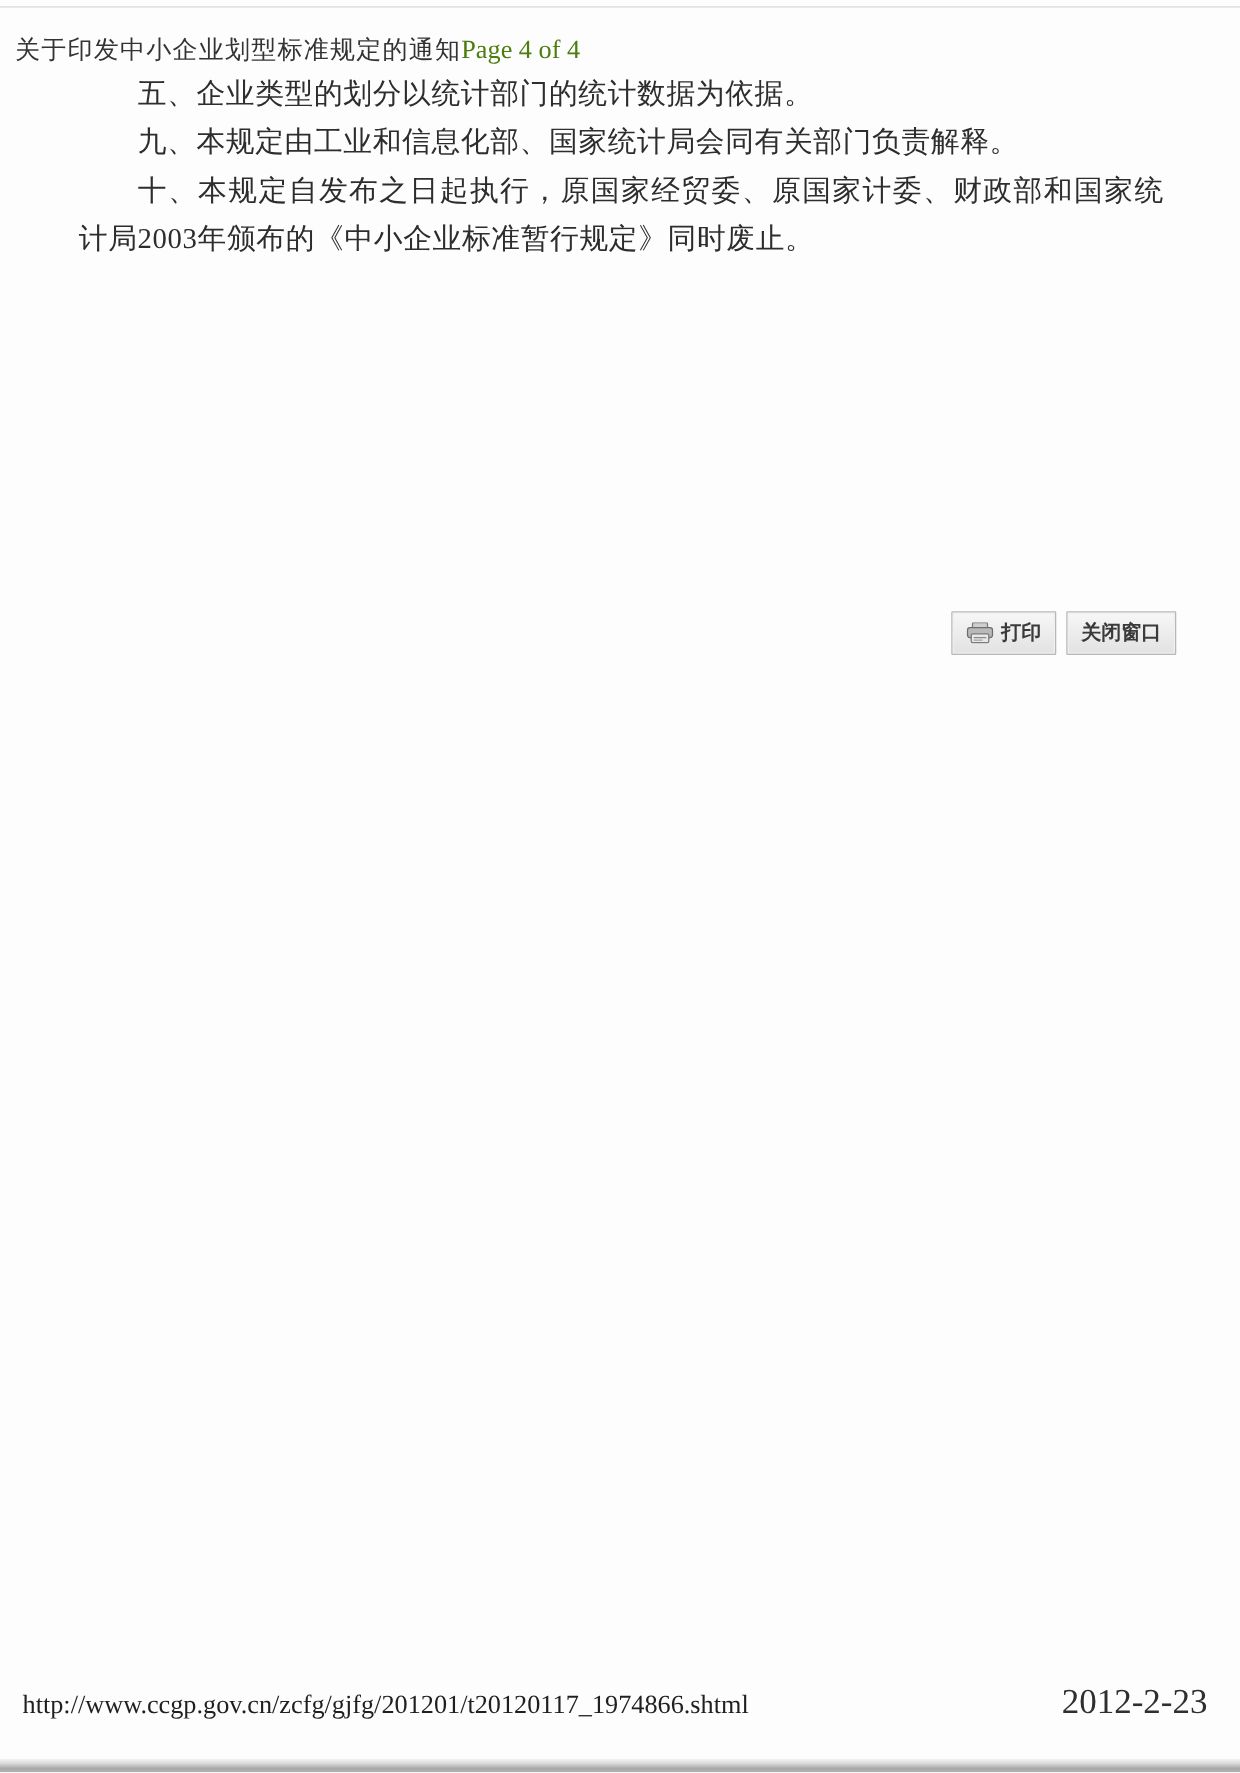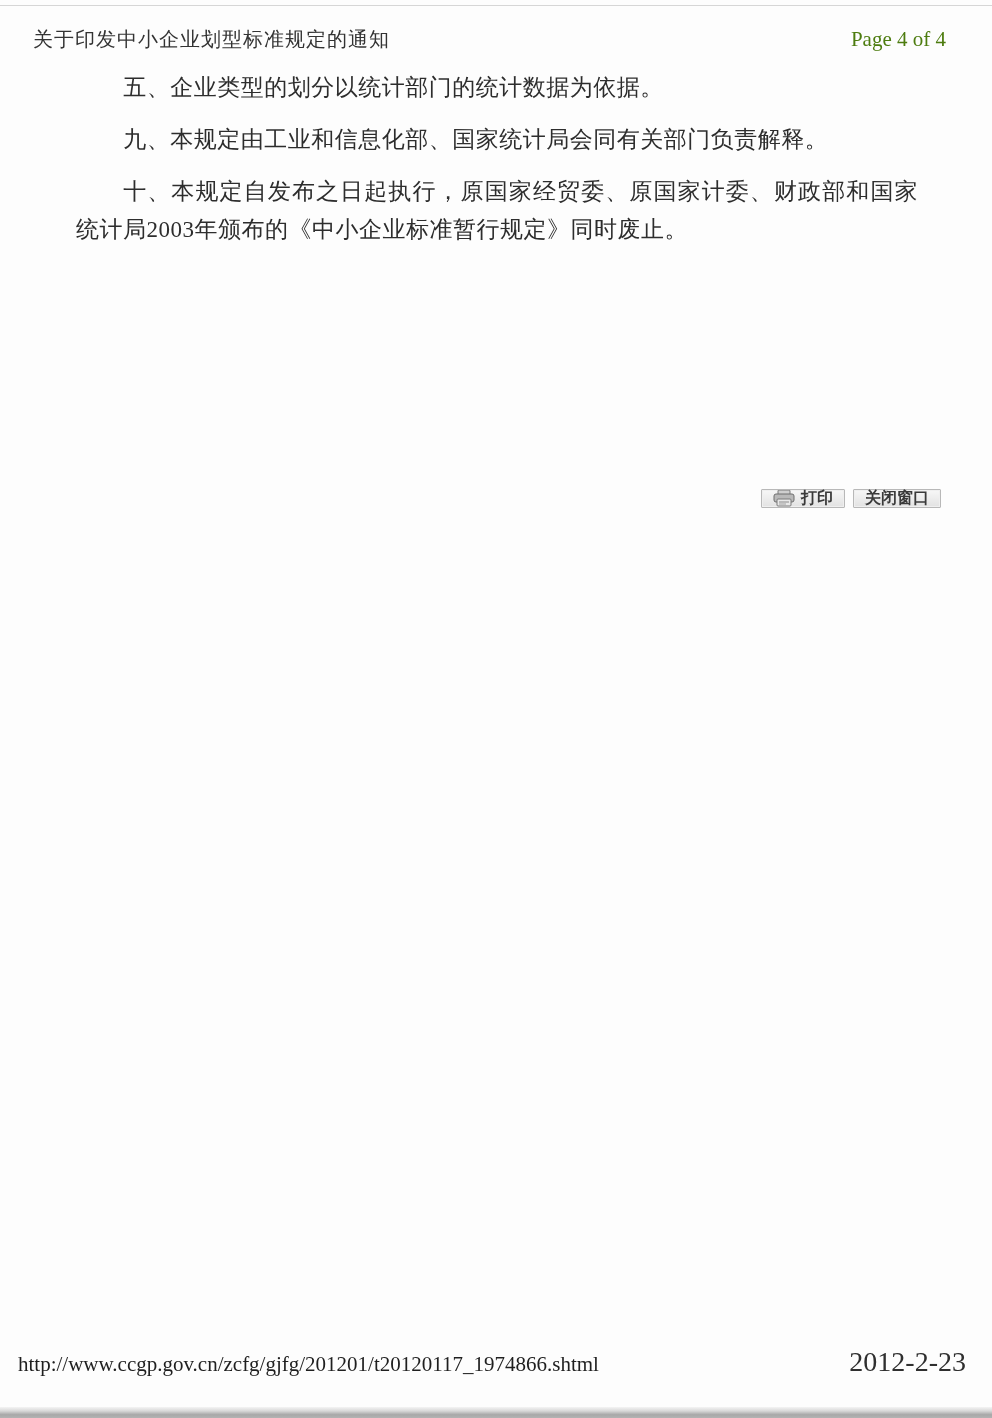--- a/index.html
+++ b/index.html
@@ -14,24 +14,23 @@
   }
   .top-scan-line {
     position: absolute;
     top: 5px; left: 0; right: 0;
     height: 1px;
     background: #d6d6d6;
   }
   .print-header {
     position: absolute;
     top: 26px;
-    left: 33px;
+    left: 12px;
     right: 46px;
     display: flex;
-    justify-content: space-between;
     align-items: baseline;
   }
   .doc-title {
     font-size: 20px;
     letter-spacing: 1px;
     color: #333333;
   }
   .page-number {
     font-size: 21px;
     color: #4d7c0f;
@@ -41,32 +40,32 @@
     top: 56px;
     left: 63px;
     width: 868px;
     font-size: 23px;
     line-height: 38.8px;
     letter-spacing: 0.5px;
     text-align: justify;
     color: #2d2d2d;
   }
   .content p {
-    margin: 13px;
+    margin: 0;
     text-indent: 2.05em;
   }
   .button-row {
     position: absolute;
     top: 489px;
     right: 51px;
     display: flex;
     gap: 8px;
   }
   .web-button {
-    height: 19px;
+    height: 35px;
     display: flex;
     align-items: center;
     gap: 6px;
     padding: 0 11px;
     border: 1px solid #b8b8b8;
     background: linear-gradient(#f7f7f7, #e2e2e2);
     box-shadow: 0 0 0 1px #efefef inset;
     font-family: "Liberation Sans", sans-serif;
     font-size: 16px;
     font-weight: bold;

